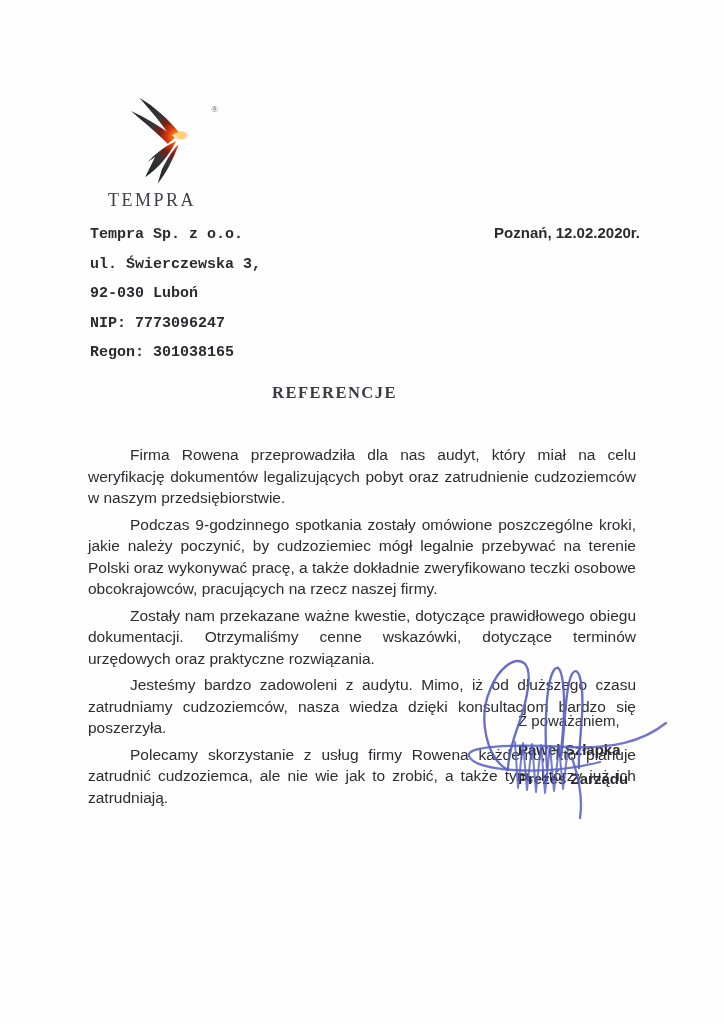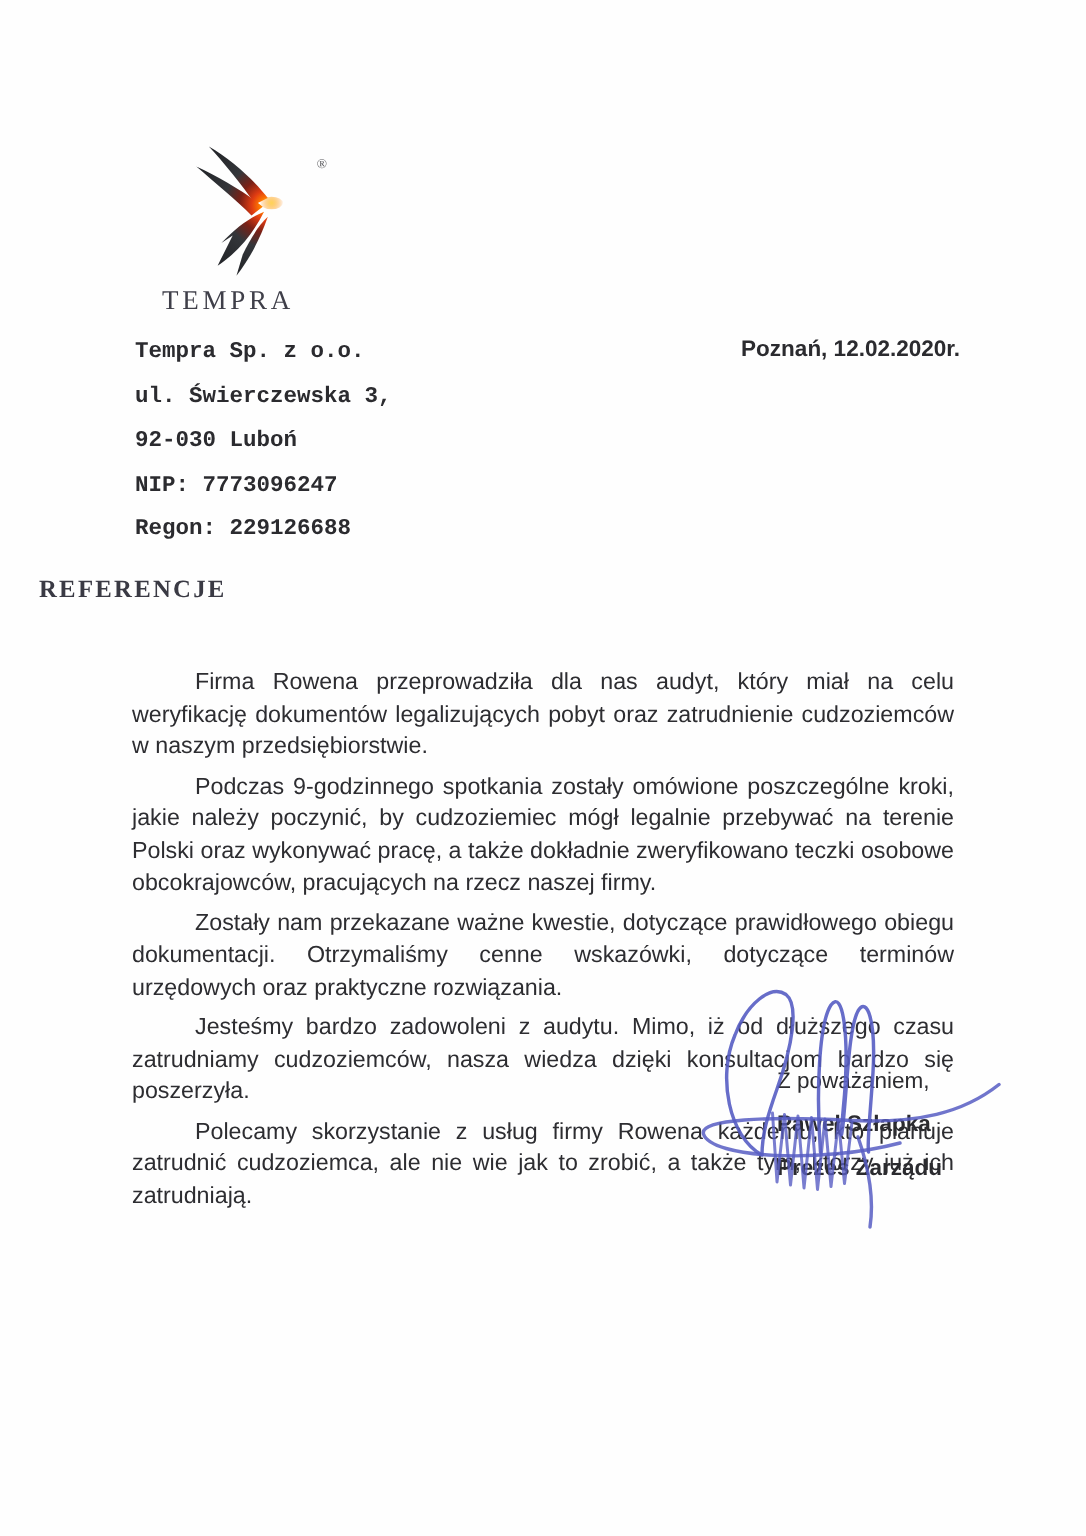--- a/index.html
+++ b/index.html
@@ -23,21 +23,21 @@
     font-family:"Liberation Serif",serif;
     font-size:18px;letter-spacing:2.5px;color:#3f3f49;
   }
   
   .sender{position:absolute;left:90px;top:220px;font-weight:bold;font-size:15px;line-height:29.5px;color:#2b2b2f;}
   .sender div{white-space:nowrap;font-family:Liberation Mono, monospace;}
   .dateline{position:absolute;right:84px;top:224px;font-weight:bold;font-size:15px;color:#2b2b2f;}
   
   .title{
     position:absolute;left:0;top:383px;width:643px;margin:0;
-    text-align:left;text-indent:26px;
+    text-align:center;text-indent:26px;
     font-family:"Liberation Serif",serif;
     font-size:16.5px;font-weight:bold;letter-spacing:1.5px;color:#3a3a44;
   }
   
   .body{position:absolute;left:88px;top:444px;width:548px;font-size:15.5px;line-height:21.5px;text-align:justify;}
   .body p{margin:0 0 5px 0;text-indent:42px;}
   
   .closing{position:absolute;left:518px;top:706px;font-size:15px;line-height:29px;color:#2b2b2f;}
   .closing .name,.closing .role{font-weight:bold;}
   
@@ -76,21 +76,21 @@
     </svg>
     <span class="reg">®</span>
     <div class="brand">TEMPRA</div>
   </div>
 
   <div class="sender">
     <div>Tempra Sp. z o.o.</div>
     <div>ul. Świerczewska 3,</div>
     <div>92-030 Luboń</div>
     <div>NIP: 7773096247</div>
-    <div>Regon: 229126688</div>
+    <div>Regon: 301038165</div>
   </div>
 
   <div class="dateline">Poznań, 12.02.2020r.</div>
 
   <h1 class="title">REFERENCJE</h1>
 
   <div class="body">
     <p>Firma Rowena przeprowadziła dla nas audyt, który miał na celu weryfikację dokumentów legalizujących pobyt oraz zatrudnienie cudzoziemców w naszym przedsiębiorstwie.</p>
     <p>Podczas 9-godzinnego spotkania zostały omówione poszczególne kroki, jakie należy poczynić, by cudzoziemiec mógł legalnie przebywać na terenie Polski oraz wykonywać pracę, a także dokładnie zweryfikowano teczki osobowe obcokrajowców, pracujących na rzecz naszej firmy.</p>
     <p>Zostały nam przekazane ważne kwestie, dotyczące prawidłowego obiegu dokumentacji. Otrzymaliśmy cenne wskazówki, dotyczące terminów urzędowych oraz praktyczne rozwiązania.</p>

